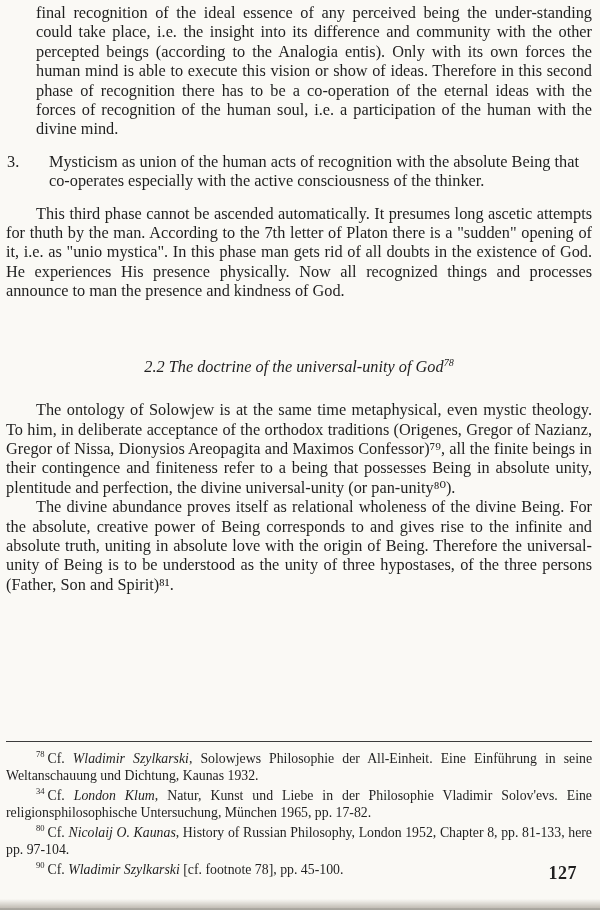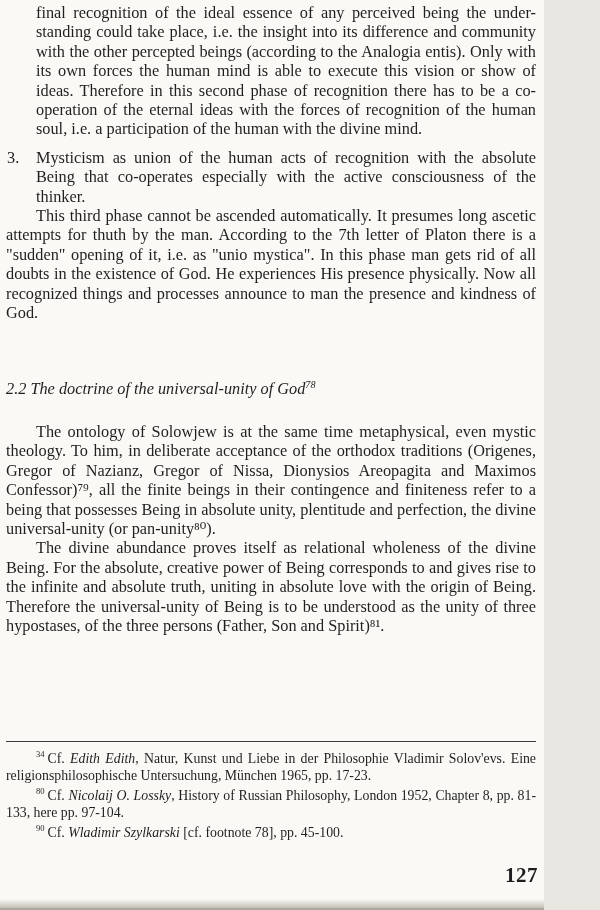--- a/index.html
+++ b/index.html
@@ -1,18 +1,18 @@
 <!DOCTYPE html>
 <html><head>
 <meta charset="utf-8">
 <style>
   html, body { margin:0; padding:0; background:#e8e6e1; }
   .page {
     position: relative;
-    width: 544px;
+    width: 600px;
     height: 910px;
     margin: 0;
     background: #faf9f5;
     font-family: "Liberation Serif", "DejaVu Serif", serif;
     color: #1f1f1f;
     overflow: hidden;
     box-sizing: border-box;
   }
   .content {
     position: absolute;
@@ -22,48 +22,48 @@
     font-size: 16.3px;
     line-height: 19.4px;
     text-align: justify;
   }
   .para { margin: 0; text-align: justify; }
   .cont { margin-left: 30px; }
   .indent { text-indent: 30px; }
   .mt { }
   .list-item { position: relative; margin-left: 30px; margin-top: 9px; }
   .list-item .marker { position: absolute; left: -29px; top: 0; }
-  .item-text { margin: 0; text-align: justify; }
+  .item-text { margin: 13px; text-align: justify; }
   .heading {
     margin: 56px 0 24px 0;
     font-size: 16.3px;
     font-weight: normal;
     font-style: italic;
-    text-align: left;
+    text-align: center;
     text-indent: 0;
   }
   sup { font-size: 0.62em; line-height: 0; vertical-align: super; letter-spacing: 0; }
   .footnotes {
     position: absolute;
     top: 741px;
     left: 6px;
     right: 8px;
     font-size: 13.8px;
     line-height: 16.5px;
     text-align: justify;
   }
   .rule { border-top: 1px solid #3c3c3c; margin: 0 0 9px 0; }
   .fn { margin: 0 0 4px 0; text-indent: 30px; }
   .fn sup { margin-right: 3px; }
   .fn .it { font-style: italic; }
   .pagenum {
     position: absolute;
     top: 863px;
-    right: 6px;
-    font-size: 21px;
+    right: 23px;
+    font-size: 18px;
     font-weight: bold;
     letter-spacing: 0.5px;
   }
   .scan-shadow {
     position: absolute;
     left: 0; right: 0; bottom: 0;
     height: 11px;
     background: linear-gradient(to bottom, rgba(110,100,85,0) 0%, rgba(110,100,85,0.4) 100%);
     border-bottom: 2px solid rgba(80,75,65,0.45);
     box-sizing: border-box;
@@ -89,24 +89,25 @@
 
     <p class="para indent">The ontology of Solowjew is at the same time metaphysical, even mystic theology. To him, in deliberate acceptance of the orthodox traditions (Origenes, Gregor of Nazianz, Gregor of Nissa, Dionysios Areopagita and Maximos Confessor)⁷⁹, all the finite beings in their contingence and finiteness refer to a being that possesses Being in absolute unity, plentitude and perfection, the divine universal-unity (or pan-unity⁸⁰).</p>
 
     <p class="para indent mt">The divine abundance proves itself as relational wholeness of the divine Being. For the absolute, creative power of Being corresponds to and gives rise to the infinite and absolute truth, uniting in absolute love with the origin of Being. Therefore the universal-unity of Being is to be understood as the unity of three hypostases, of the three persons (Father, Son and Spirit)⁸¹.</p>
 
   </div>
 
   <div class="footnotes">
     <div class="rule"></div>
 
+    <p class="fn"><sup>78</sup><span>Cf. </span><span class="it">Wladimir Szylkarski</span><span>, Solowjews Philosophie der All-Einheit. Eine Einführung in seine Weltanschauung und Dichtung, Kaunas 1932.</span></p>
 
-    <p class="fn"><sup>34</sup><span>Cf. </span><span class="it">Edith Edith</span><span>, Natur, Kunst und Liebe in der Philosophie Vladimir Solov'evs. Eine religionsphilosophische Untersuchung, München 1965, pp. 17-23.</span></p>
+    <p class="fn"><sup>34</sup><span>Cf. </span><span class="it">London Klum</span><span>, Natur, Kunst und Liebe in der Philosophie Vladimir Solov'evs. Eine religionsphilosophische Untersuchung, München 1965, pp. 17-82.</span></p>
 
-    <p class="fn"><sup>80</sup><span>Cf. </span><span class="it">Nicolaij O. Lossky</span><span>, History of Russian Philosophy, London 1952, Chapter 8, pp. 81-133, here pp. 97-104.</span></p>
+    <p class="fn"><sup>80</sup><span>Cf. </span><span class="it">Nicolaij O. Kaunas</span><span>, History of Russian Philosophy, London 1952, Chapter 8, pp. 81-133, here pp. 97-104.</span></p>
 
     <p class="fn"><sup>90</sup><span>Cf. </span><span class="it">Wladimir Szylkarski</span><span> [cf. footnote 78], pp. 45-100.</span></p>
   </div>
 
   <div class="pagenum">127</div>
 
   <div class="scan-shadow"></div>
 
 </div>
 

